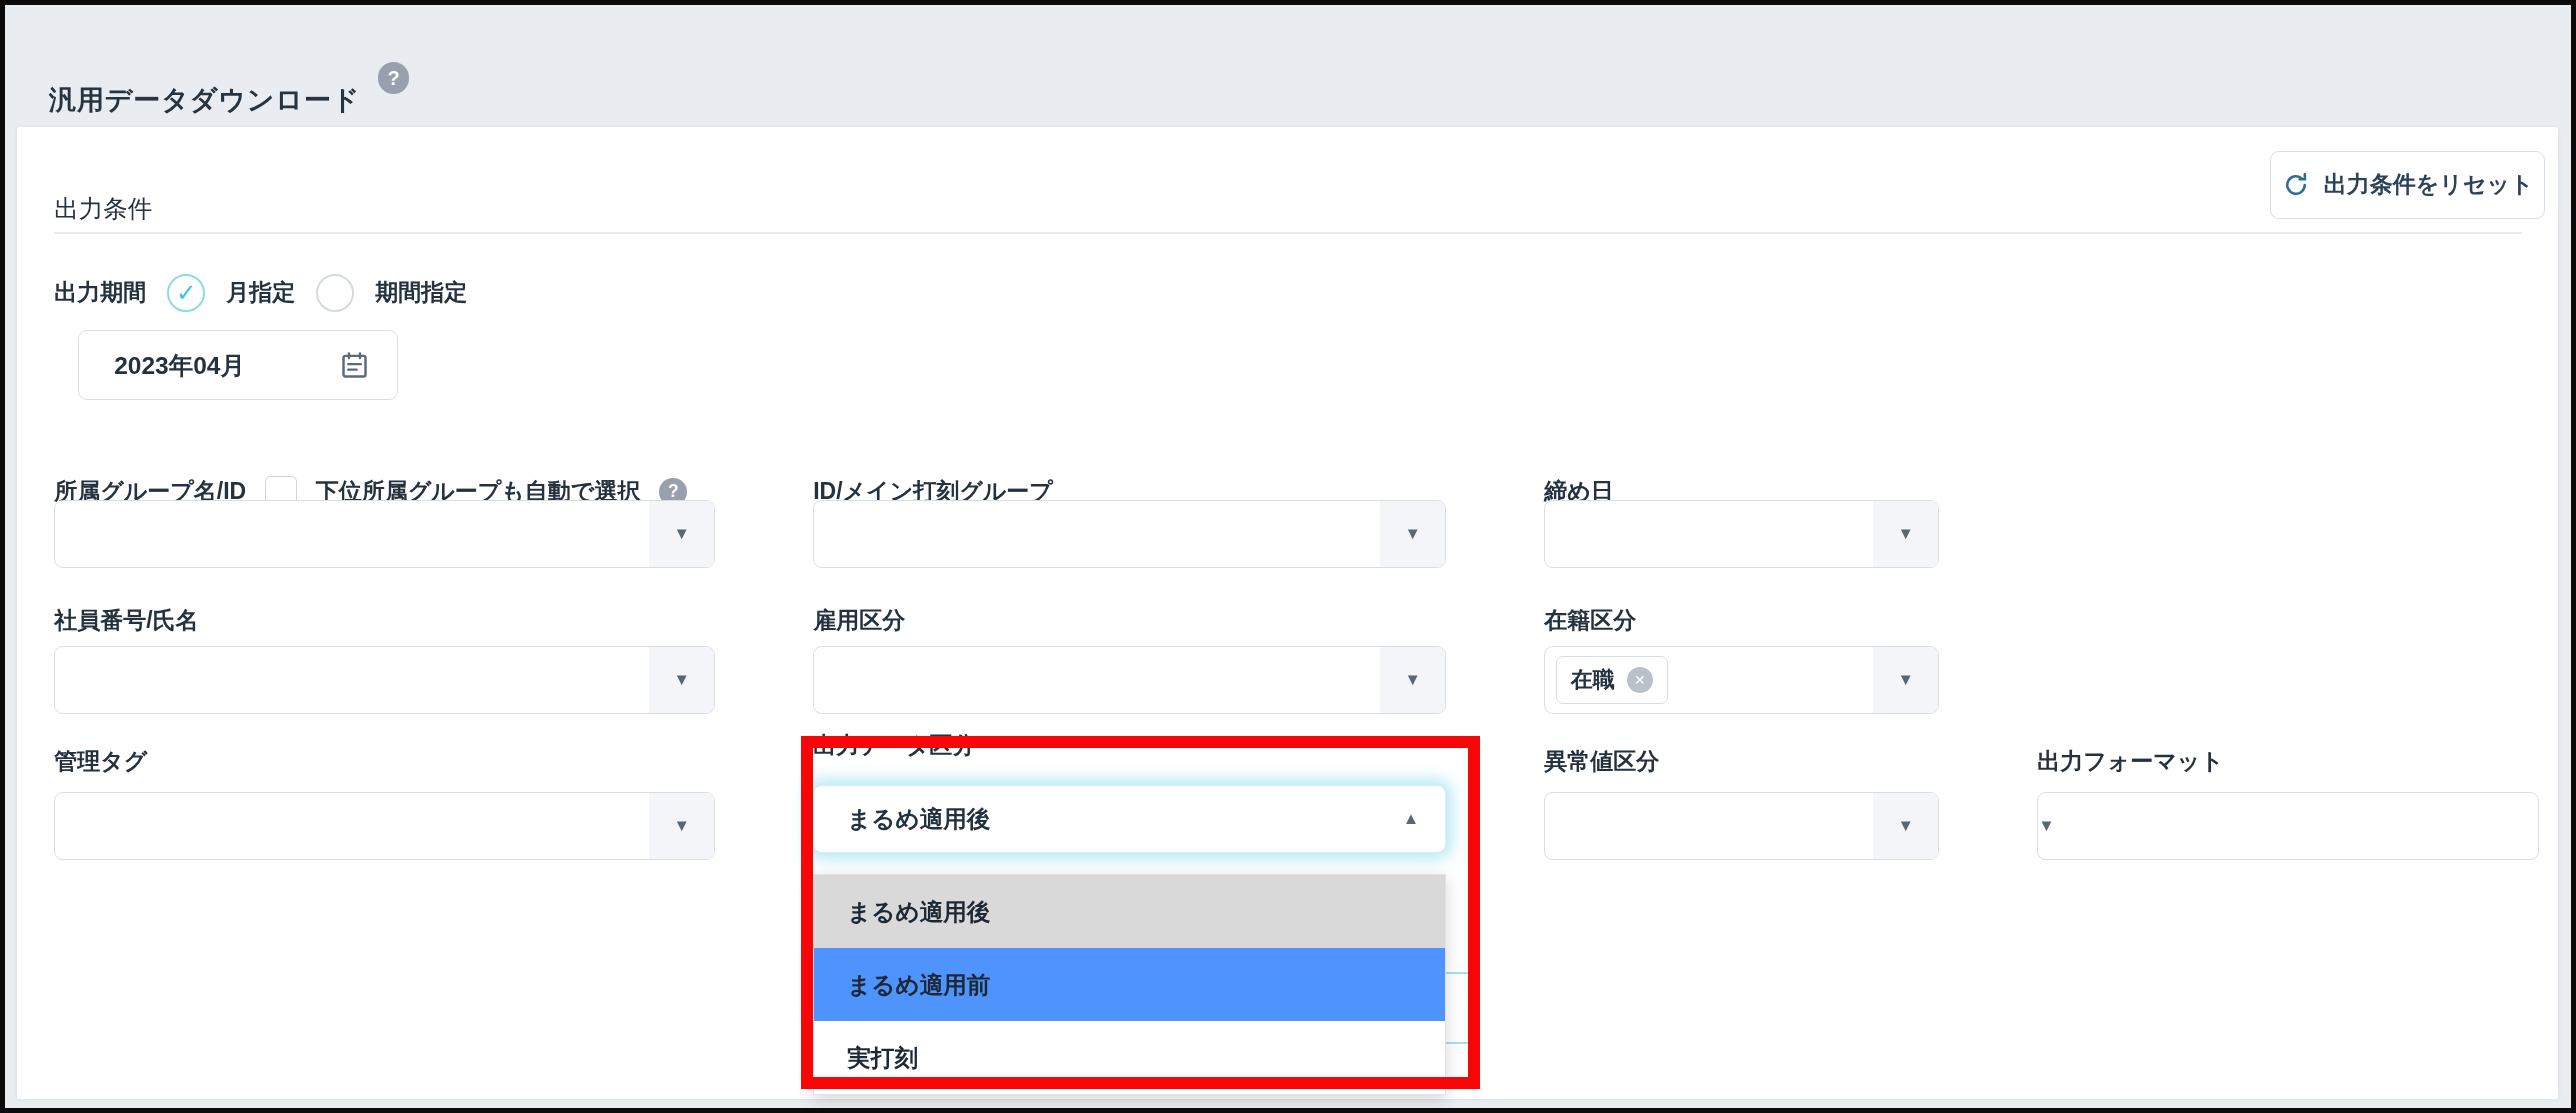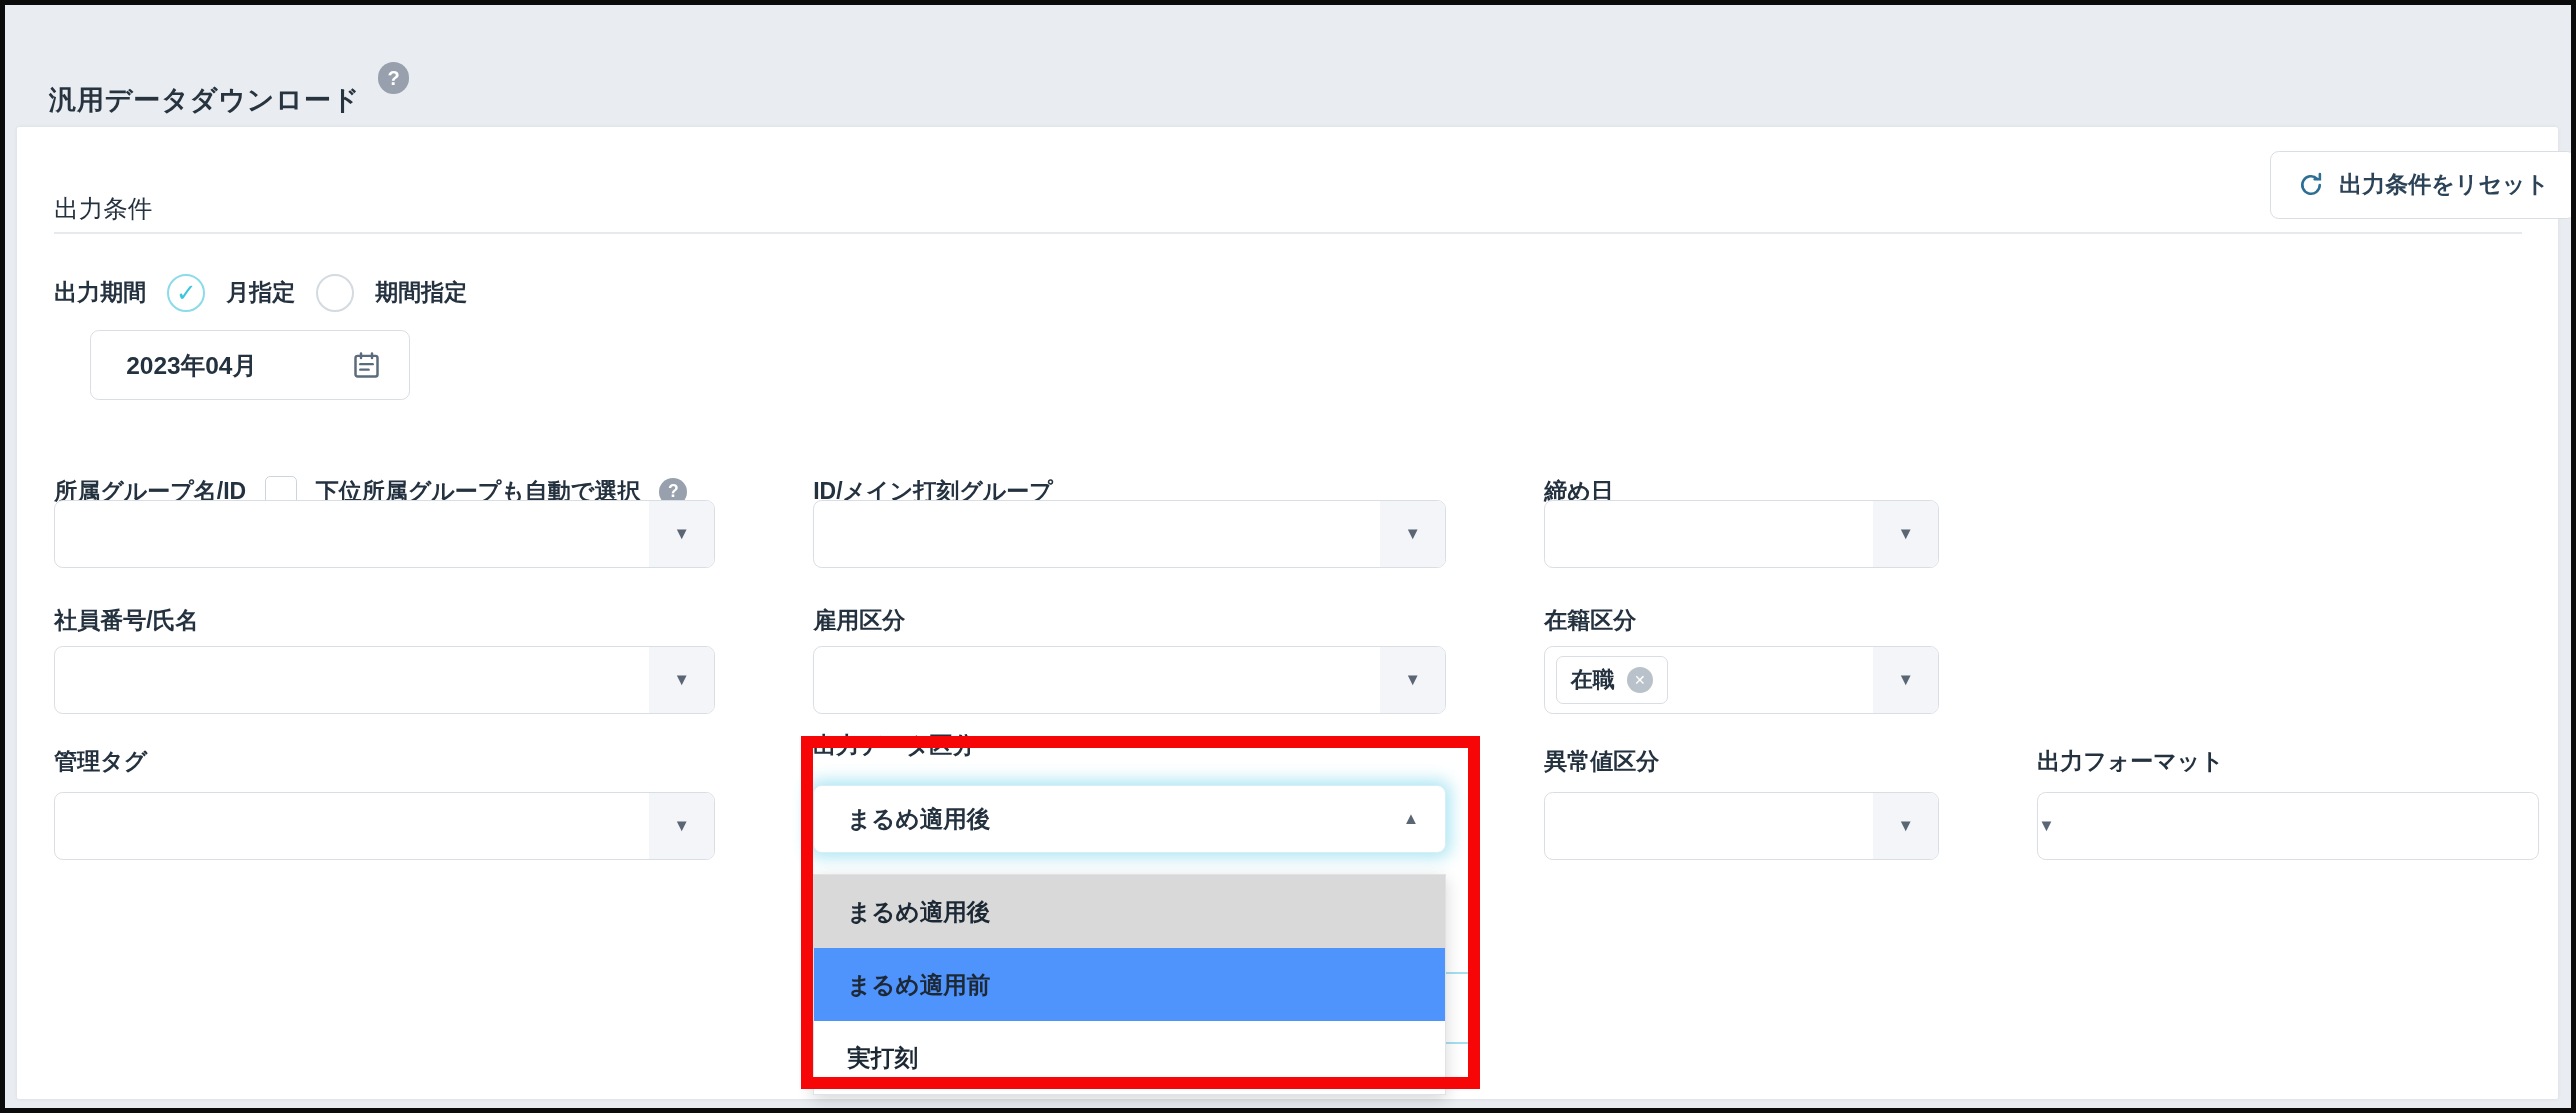--- a/index.html
+++ b/index.html
@@ -22,21 +22,21 @@
   }
   .help-badge.small { width: 28px; height: 28px; font-size: 17.5px; }
 
   
   .card {
     position: absolute; left: 12.2px; top: 122px; width: 2541px; height: 972px;
     background: #fff; border-radius: 2.6px; box-shadow: 0 0 4.4px rgba(0,0,0,.07);
   }
 
   .reset-btn {
-    position: absolute; left: 2253px; top: 23.6px; width: 306px; height: 68px;
+    position: absolute; left: 2253px; top: 23.6px; width: 275px; height: 68px;
     background: #fff; border: 1.7px solid #d9dee4; border-radius: 8.7px;
     display: flex; align-items: center; justify-content: center; gap: 14px;
     font-size: 23px; font-weight: 700; color: #2c4257; cursor: pointer;
   }
 
   .section-title { position: absolute; left: 37px; top: 65px; font-size: 24.5px; font-weight: 400; }
   .divider { position: absolute; left: 37px; top: 105px; width: 2468px; height: 1.7px; background: #e6e9ed; }
 
   
   .period-row { position: absolute; left: 37px; top: 143px; height: 45px; display: flex; align-items: center; gap: 21px; }
@@ -44,21 +44,21 @@
   .radio {
     width: 38px; height: 38px; border-radius: 50%; background: #fff; cursor: pointer;
     display: flex; align-items: center; justify-content: center; flex: 0 0 auto;
   }
   .radio.checked { border: 2.6px solid #8bdbe9; color: #3ec4dc; font-size: 24.5px; font-weight: 700; }
   .radio.unchecked { border: 2.6px solid #d3dae0; color: transparent; }
 
   .date-input {
     position: absolute; left: 61px; top: 203px; width: 320px; height: 70px;
     background: #fff; border: 1.7px solid #d9dee4; border-radius: 8.7px; cursor: pointer;
-    display: flex; align-items: center; justify-content: space-between; padding: 0 26px 0 35px; margin-left: 12px;
+    display: flex; align-items: center; justify-content: space-between; padding: 0 26px 0 35px;
   }
   .date-value { font-size: 24.5px; font-weight: 700; }
 
   
   .flabel { position: absolute; font-size: 23px; font-weight: 700; white-space: nowrap; }
   .label-row { position: absolute; display: flex; align-items: center; gap: 19px; }
   .checkbox {
     width: 31.5px; height: 31.5px; border: 1.7px solid #ccd4dc; border-radius: 5.2px; background: #fff;
     cursor: pointer; flex: 0 0 auto;
   }

